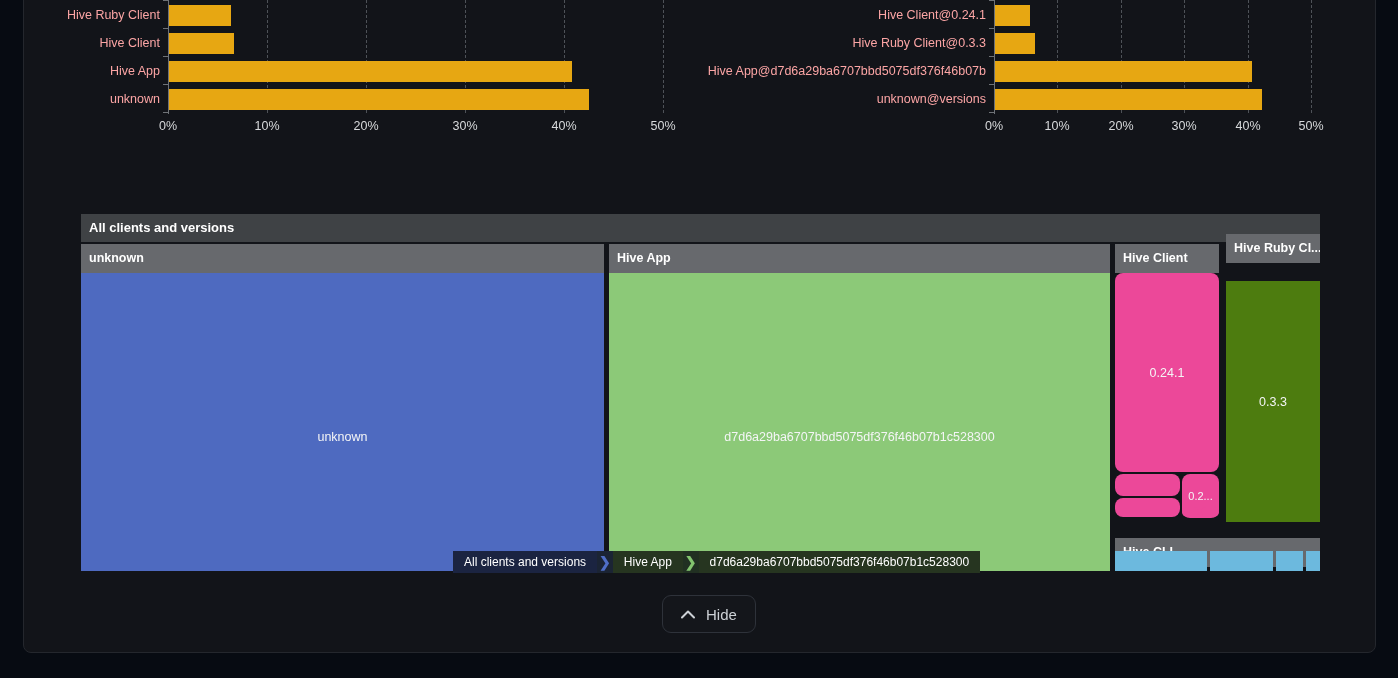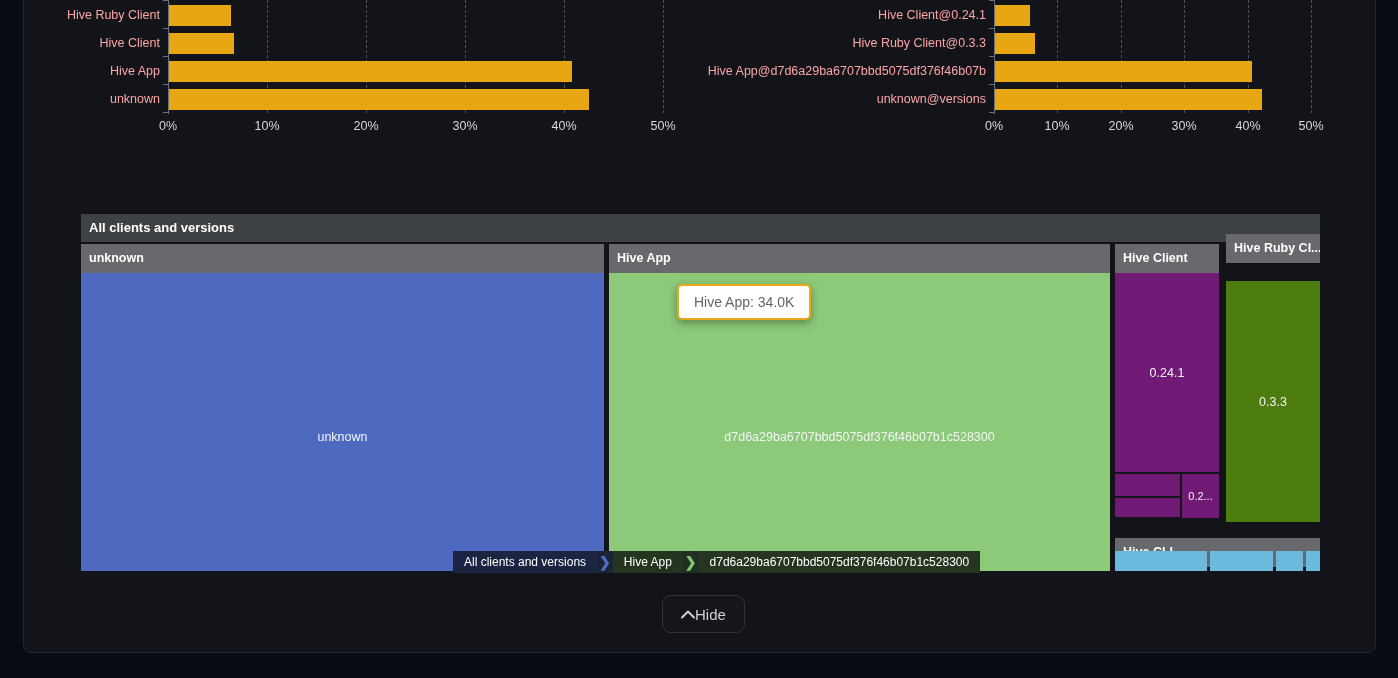--- a/index.html
+++ b/index.html
@@ -39,21 +39,21 @@
     position:absolute; height:29px; background:#67696d; color:#fff;
     font-size:12.5px; font-weight:bold; line-height:29px; padding-left:8px;
     white-space:nowrap; overflow:hidden;
   }
   .tm-cell {
     position:absolute; display:flex; align-items:center; justify-content:center;
     color:#f4f5f6; font-size:12.5px; white-space:nowrap; overflow:hidden;
   }
   .c-blue  { background:#4e6ac0; }
   .c-green { background:#8cc978; }
-  .c-yellow{ background:#701a75; }
+  .c-yellow{ background:#ec4899;border-radius:8px; }
   .c-red   { background:#4d7c0f;margin-top:8px; }
   .c-lblue { background:#6cb9de; }
   
   .tooltip {
     position:absolute; left:677px; top:284px; background:#ffffff;
     border:2px solid #e9a81d; border-radius:5px; padding:8px 15px;
     font-size:14px; color:#61666d; white-space:nowrap;
     box-shadow:0 3px 8px rgba(0,0,0,0.35);
   }
   
@@ -64,21 +64,21 @@
   .bc-item.first { background:#1b2441; }
   .bc-item.green { background:#263520; }
   .bc-sep {
     font-size:14px; font-weight:bold; line-height:22px; padding:0 2px;
   }
   .bc-sep.blue  { color:#4f6ec6; background:#1b2434; }
   .bc-sep.grn   { color:#82c46f; background:#213022; }
   
   .hide-btn {
     position:absolute; left:662px; top:595px; height:38px;
-    display:flex; align-items:center; padding:0 18px;
+    display:flex; align-items:center; gap:11px; padding:0 18px;
     background:#14161b; border:1px solid #2e323a; border-radius:9px;
     color:#cdd1d6; font-size:15px; font-family:"Liberation Sans", sans-serif;
     cursor:pointer;
   }
 </style>
 </head>
 <body>
 
 <div id="page">
   <div class="card"></div>
@@ -173,21 +173,20 @@
     </div>
     <div class="tm-cell c-lblue" style="left:1129px; top:337px; width:63px; height:50px">
       <span>0.23.0</span>
     </div>
     <div class="tm-cell c-lblue" style="left:1195px; top:337px; width:27px; height:50px">
       <span>0.</span>
     </div>
     <div class="tm-cell c-lblue" style="left:1225px; top:337px; width:14px; height:50px"></div>
   </div>
 
-  <div class="tooltip">Hive App: 34.0K</div>
 
   <div class="breadcrumb">
     <span class="bc-item first">All clients and versions</span>
     <span class="bc-sep blue">❯</span>
     <span class="bc-item green">Hive App</span>
     <span class="bc-sep grn">❯</span>
     <span class="bc-item green">d7d6a29ba6707bbd5075df376f46b07b1c528300</span>
   </div>
 
   <button class="hide-btn">

